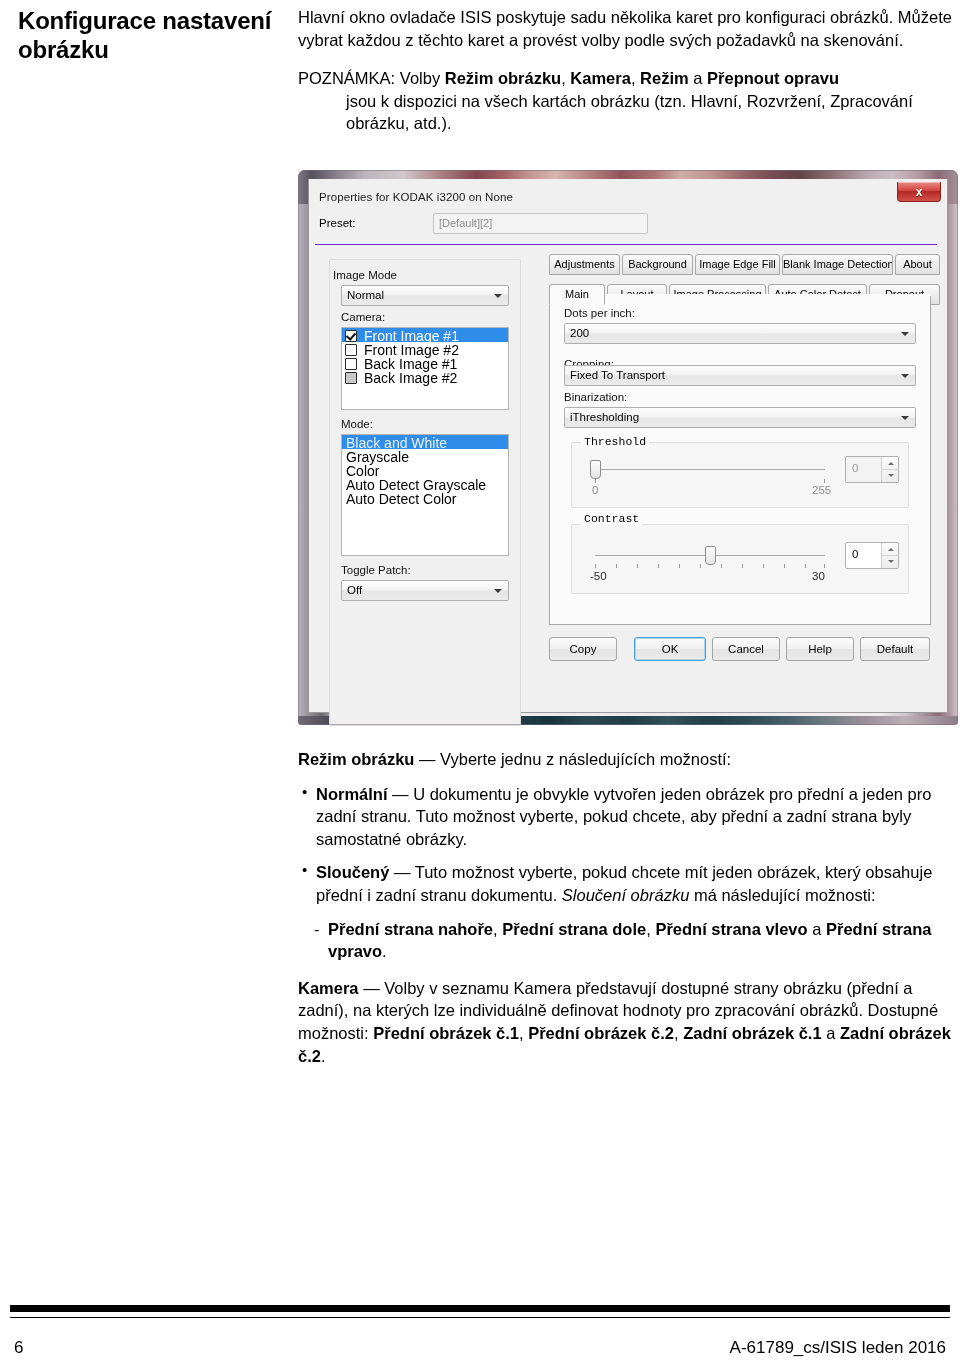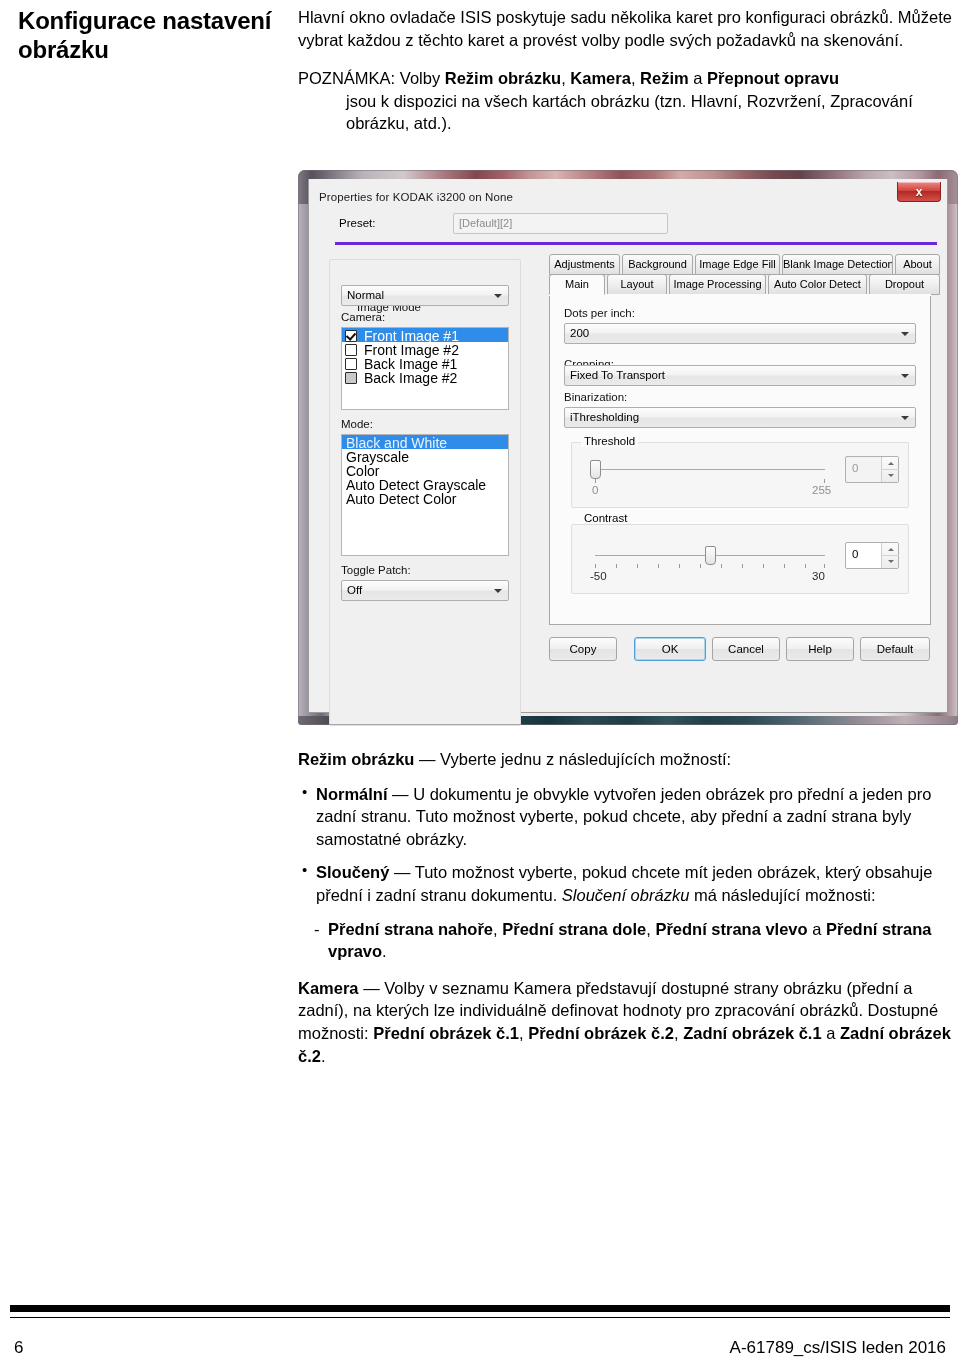--- a/index.html
+++ b/index.html
@@ -110,22 +110,22 @@
     border-top:none;
     color:#fff; font-size:12px; font-weight:bold;
     display:flex; align-items:center; justify-content:center;
     text-shadow:0 1px 1px rgba(0,0,0,.5);
     box-shadow:inset 0 1px 0 rgba(255,255,255,.45);
   }
 
   .dlg-body { position:absolute; left:0; top:28px; right:0; bottom:0; }
 
   .preset-row {
-    position:absolute; left:26px; top:6px; right:10px; height:32px;
-    border-bottom:3px solid #6d28d9;
+    position:absolute; left:6px; top:6px; right:10px; height:32px;
+    border-bottom:1px solid #6d28d9;
   }
   .preset-label { position:absolute; left:4px; top:4px; font-size:11.5px; }
   .preset-field {
     position:absolute; left:118px; top:0px; width:215px; height:21px;
     background:#f3f3f3; border:1px solid #c6c6c6; border-radius:2px;
     font-size:11px; color:#8c8c8c; padding:3px 0 0 5px;
   }
 
   .groupbox {
     position:absolute; left:20px; top:52px; width:192px; height:467px;
@@ -161,21 +161,21 @@
   }
   .cbox.checked::after {
     content:""; position:absolute; left:2px; top:0px;
     width:4px; height:7px; border:solid #111; border-width:0 2px 2px 0;
     transform:rotate(42deg);
   }
   .cbox.grey { background:#c9c9c9; }
 
   
   .tabstrip { position:absolute; left:240px; top:47px; width:382px; }
-  .tabrow { position:relative; height:21px; }
+  .tabrow { position:relative; height:31px; }
   .tab {
     position:absolute; top:0; height:21px;
     background:linear-gradient(180deg,#fbfbfb 0%,#ededed 55%,#e0e0e0 100%);
     border:1px solid #a8a8a8; border-radius:3px 3px 0 0;
     font-size:11px; text-align:center; line-height:19px;
     white-space:nowrap; overflow:hidden;
   }
   .tab.active {
     background:#fbfbfb; border-bottom-color:#fbfbfb; z-index:4; font-weight:normal;
   }
@@ -184,21 +184,21 @@
     position:absolute; left:240px; top:88px; width:382px; height:330px;
     background:#fbfbfb; border:1px solid #a8a8a8; border-top:none;
   }
   .tabpanel-top {
     position:absolute; left:240px; top:87px; width:382px; height:2px; background:#fbfbfb;
   }
 
   .fieldset {
     position:absolute; border:1px solid #dedede; border-radius:2px; background:#f6f6f6;
   }
-  .fs-title { position:absolute; font-size:11.5px; background:#fbfbfb; padding:0 3px; }
+  .fs-title { position:absolute; font-size:11.5px; background:#fbfbfb; padding:0 3px;font-family:Liberation Mono, monospace; }
 
   .track { position:absolute; height:1px; background:#a9a9a9; }
   .thumb {
     position:absolute; width:11px; height:19px;
     background:linear-gradient(180deg,#fdfdfd,#e4e4e4);
     border:1px solid #8e8e8e; border-radius:2px 2px 4px 4px;
   }
   .tickrow { position:absolute; font-size:0; }
   .tick { position:absolute; width:1px; height:4px; background:#9a9a9a; }
   .rangelbl { position:absolute; font-size:11.5px; color:#8e8e8e; }
@@ -291,21 +291,21 @@
 
       <div class="dlg-body">
 
         <div class="preset-row">
           <div class="preset-label">Preset:</div>
           <div class="preset-field">[Default][2]</div>
         </div>
 
         <div class="groupbox"></div>
 
-        <div class="lbl" style="left:48px; top:62px;margin-top:32px;">Image Mode</div>
+        <div class="lbl" style="left:24px; top:62px;">Image Mode</div>
         <div class="combo" style="left:32px; top:78px; width:168px;">
           <span>Normal</span>
           <i class="arw"></i>
         </div>
 
         <div class="lbl" style="left:32px; top:104px;">Camera:</div>
         <div class="listbox" style="left:32px; top:120px; width:168px; height:83px;">
           <div class="li cb sel">
             <span class="cbox checked"></span>
             <span>Front Image #1</span>

